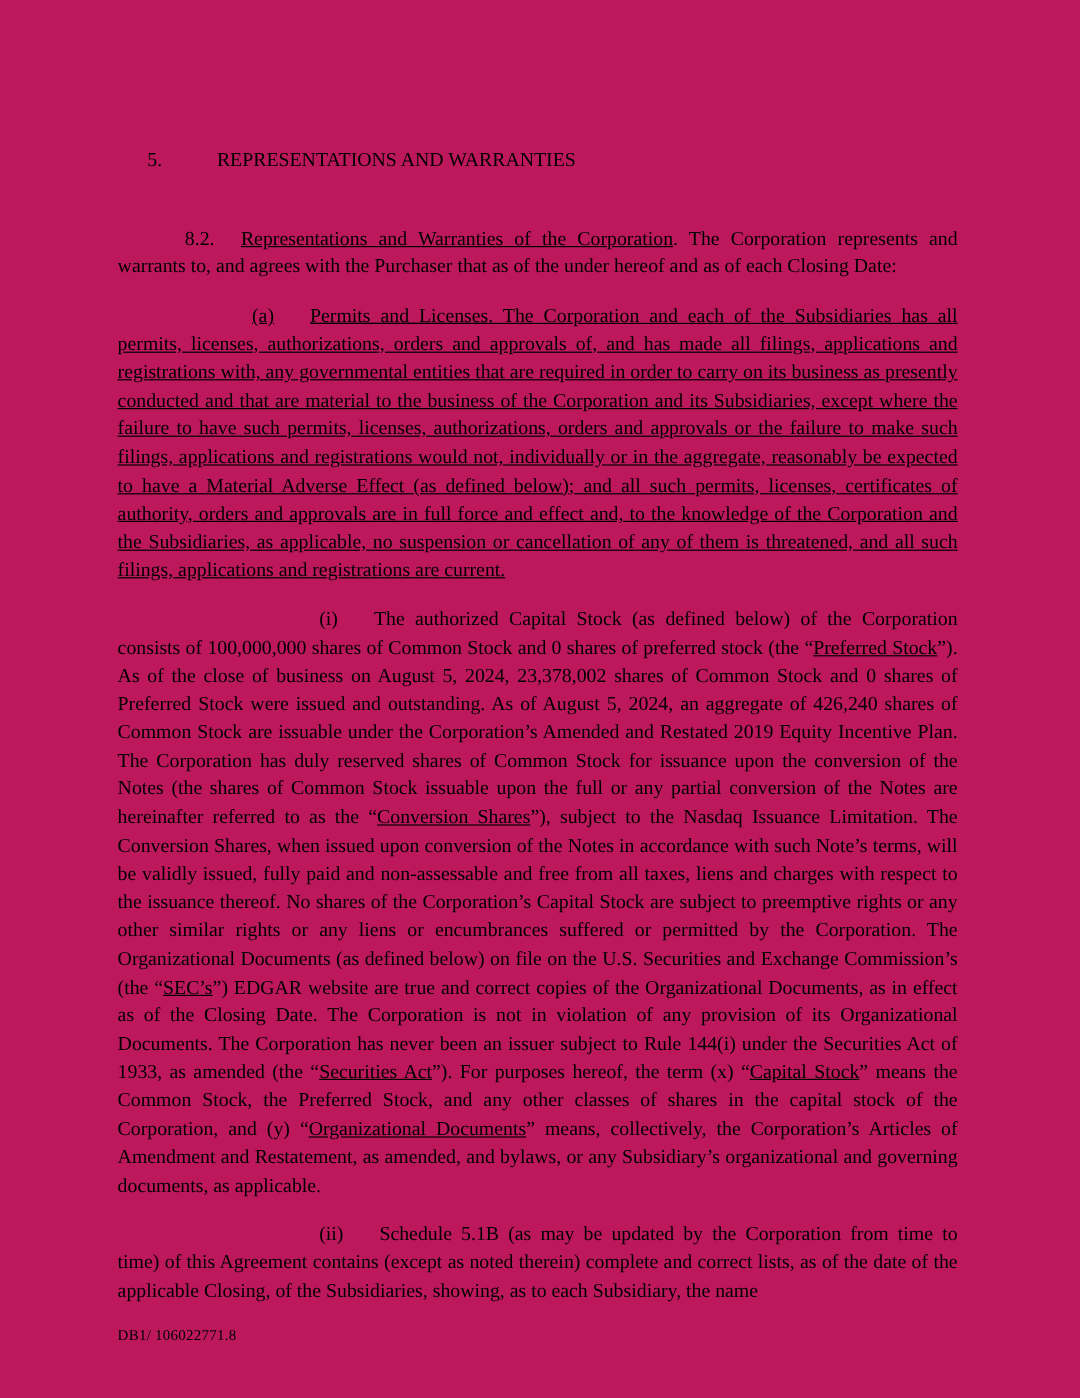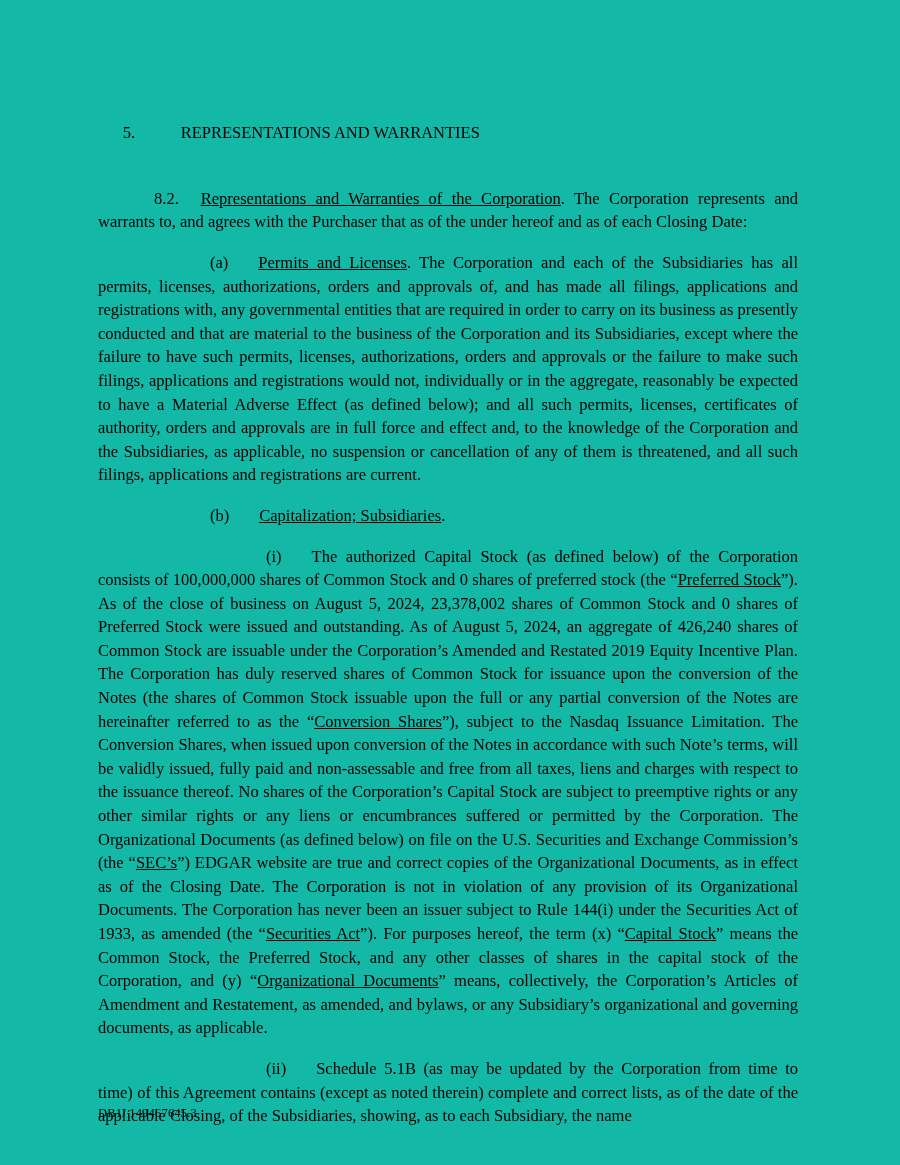--- a/index.html
+++ b/index.html
@@ -8,21 +8,21 @@
     background: #ffffff;
   }
   body {
     font-family: "Liberation Serif", "DejaVu Serif", serif;
     color: #000000;
   }
   .page {
     position: relative;
     width: 900px;
     height: 1165px;
-    background: #14b8a6;
+    background: #be185d;
     box-sizing: border-box;
     overflow: hidden;
   }
   .content {
     position: absolute;
     left: 98px;
     top: 100px;
     width: 700px;
   }
   .section-heading {
@@ -40,20 +40,21 @@
     line-height: 1.43;
     text-align: justify;
     text-justify: inter-word;
     margin: 0 0 17px 0;
   }
   p.indent1 {
     text-indent: 56px;
   }
   p.indent2 {
     text-indent: 112px;
+    text-decoration: underline;
   }
   p.indent3 {
     text-indent: 168px;
   }
   .u {
     text-decoration: underline;
   }
   .lead-gap {
     display: inline-block;
     width: 30px;
@@ -83,29 +84,26 @@
     </div>
 
     <p class="para indent1">
       <span>8.2.</span><span class="lead-gap-sm"></span><span class="u">Representations and Warranties of the Corporation</span><span>. The Corporation represents and warrants to, and agrees with the Purchaser that as of the under hereof and as of each Closing Date:</span>
     </p>
 
     <p class="para indent2">
       <span>(a)</span><span class="lead-gap"></span><span class="u">Permits and Licenses</span><span>. The Corporation and each of the Subsidiaries has all permits, licenses, authorizations, orders and approvals of, and has made all filings, applications and registrations with, any governmental entities that are required in order to carry on its business as presently conducted and that are material to the business of the Corporation and its Subsidiaries, except where the failure to have such permits, licenses, authorizations, orders and approvals or the failure to make such filings, applications and registrations would not, individually or in the aggregate, reasonably be expected to have a Material Adverse Effect (as defined below); and all such permits, licenses, certificates of authority, orders and approvals are in full force and effect and, to the knowledge of the Corporation and the Subsidiaries, as applicable, no suspension or cancellation of any of them is threatened, and all such filings, applications and registrations are current.</span>
     </p>
 
-    <p class="para indent2">
-      <span>(b)</span><span class="lead-gap"></span><span class="u">Capitalization; Subsidiaries</span><span>.</span>
-    </p>
 
     <p class="para indent3">
       <span>(i)</span><span class="lead-gap"></span><span><span>The authorized Capital Stock (as defined below) of the Corporation consists of 100,000,000 shares of Common Stock and 0 shares of preferred stock (the “</span><span class="u">Preferred Stock</span><span>”). As of the close of business on August 5, 2024, 23,378,002 shares of Common Stock and 0 shares of Preferred Stock were issued and outstanding. As of August 5, 2024, an aggregate of 426,240 shares of Common Stock are issuable under the Corporation’s Amended and Restated 2019 Equity Incentive Plan. The Corporation has duly reserved  shares of Common Stock for issuance upon the conversion of the Notes (the shares of Common Stock issuable upon the full or any partial conversion of the Notes are hereinafter referred to as the “</span><span class="u">Conversion Shares</span><span>”), subject to the Nasdaq Issuance Limitation. The Conversion Shares, when issued upon conversion of the Notes in accordance with such Note’s terms, will be validly issued, fully paid and non-assessable and free from all taxes, liens and charges with respect to the issuance thereof. No shares of the Corporation’s Capital Stock are subject to preemptive rights or any other similar rights or any liens or encumbrances suffered or permitted by the Corporation. The Organizational Documents (as defined below) on file on the U.S. Securities and Exchange Commission’s (the “</span><span class="u">SEC’s</span><span>”) EDGAR website are true and correct copies of the Organizational Documents, as in effect as of the Closing Date. The Corporation is not in violation of any provision of its Organizational Documents. The Corporation has never been an issuer subject to Rule 144(i) under the Securities Act of 1933, as amended (the “</span><span class="u">Securities Act</span><span>”). For purposes hereof, the term (x) “</span><span class="u">Capital Stock</span><span>” means the Common Stock, the Preferred Stock, and any other classes of shares in the capital stock of the Corporation, and (y) “</span><span class="u">Organizational Documents</span><span>” means, collectively, the Corporation’s Articles of Amendment and Restatement, as amended, and bylaws, or any Subsidiary’s organizational and governing documents, as applicable.</span></span>
     </p>
 
     <p class="para indent3">
       <span>(ii)</span><span class="lead-gap"></span><span><span>Schedule 5.1B (as may be updated by the Corporation from time to time) of this Agreement contains (except as noted therein) complete and correct lists, as of the date of the applicable Closing, of the Subsidiaries, showing, as to each Subsidiary, the name</span></span>
     </p>
 
   </div>
 
-  <div class="footer">DB1/ 149467645.3</div>
+  <div class="footer">DB1/ 106022771.8</div>
 
 </div>
 
 </body></html>

